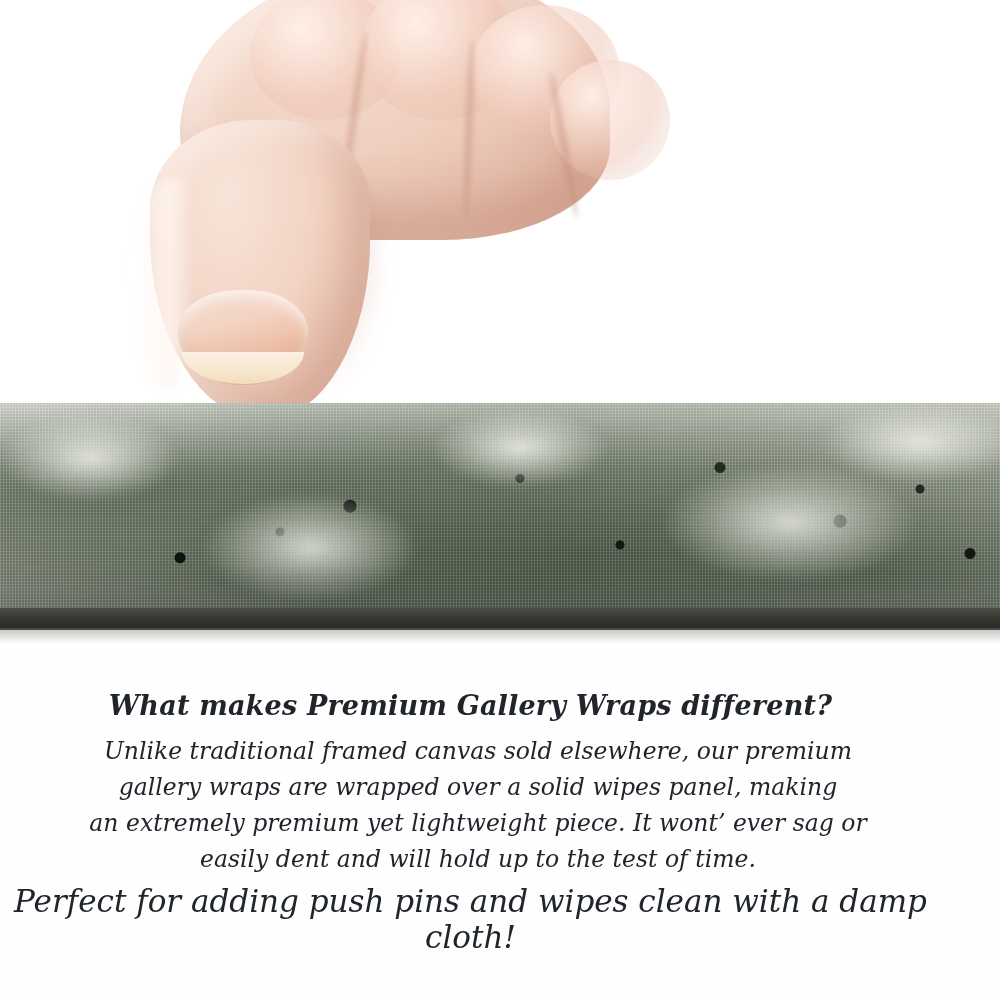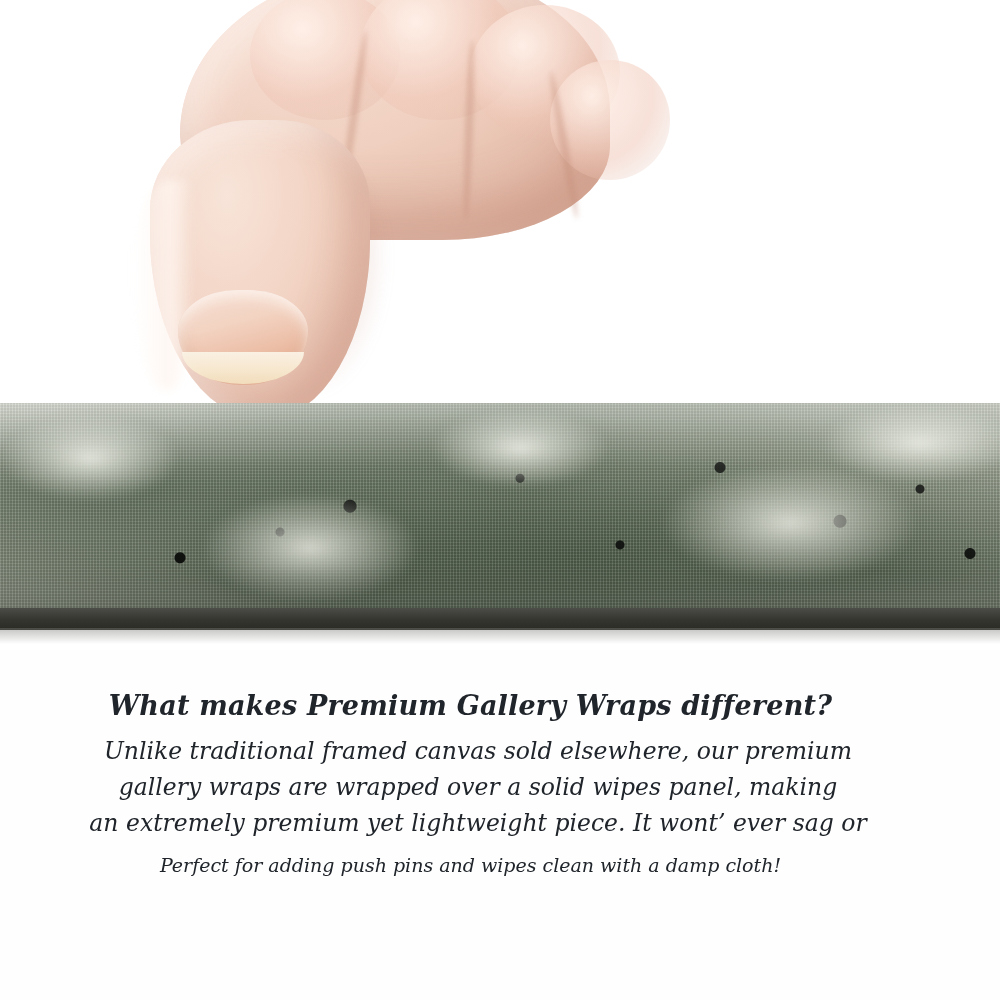--- a/index.html
+++ b/index.html
@@ -215,21 +215,21 @@
   }
   .caption-body {
     font-size: 23.5px;
     line-height: 36px;
     font-weight: 400;
   }
   .caption-body .line { display: block; padding-left: 15px; }
   .caption-last {
     display: block;
     margin-top: 6px;
-    font-size: 19px;
+    font-size: 31px;
     line-height: 36px;
   }
 </style>
 </head>
 <body>
 
 <div class="promo">
 
   <div class="photo">
 
@@ -261,17 +261,18 @@
     <div class="canvas-bottom"></div>
     <div class="canvas-shadow"></div>
   </div>
 
   <div class="caption">
     <div class="caption-heading">What makes Premium Gallery Wraps different?</div>
     <div class="caption-body">
       <span class="line">Unlike traditional framed canvas sold elsewhere, our premium</span>
       <span class="line">gallery wraps are wrapped over a solid wipes panel, making</span>
       <span class="line">an extremely premium yet lightweight piece. It wont’ ever sag or</span>
+      <span class="line">easily dent and will hold up to the test of time.</span>
       <span class="caption-last">Perfect for adding push pins and wipes clean with a damp cloth!</span>
     </div>
   </div>
 
 </div>
 
 </body></html>

